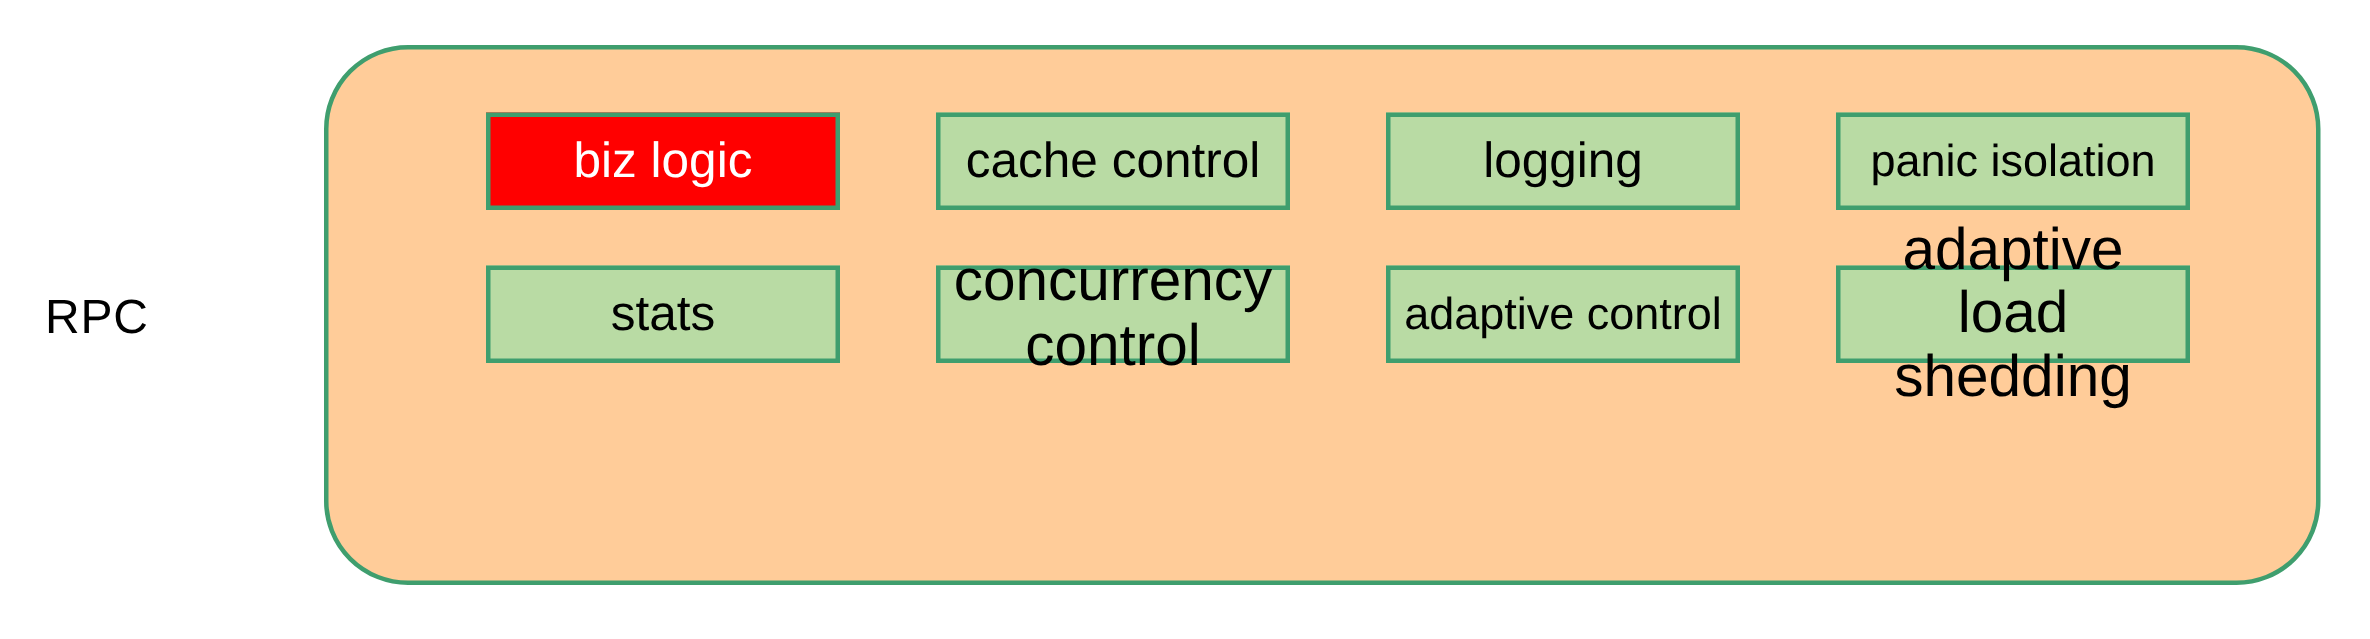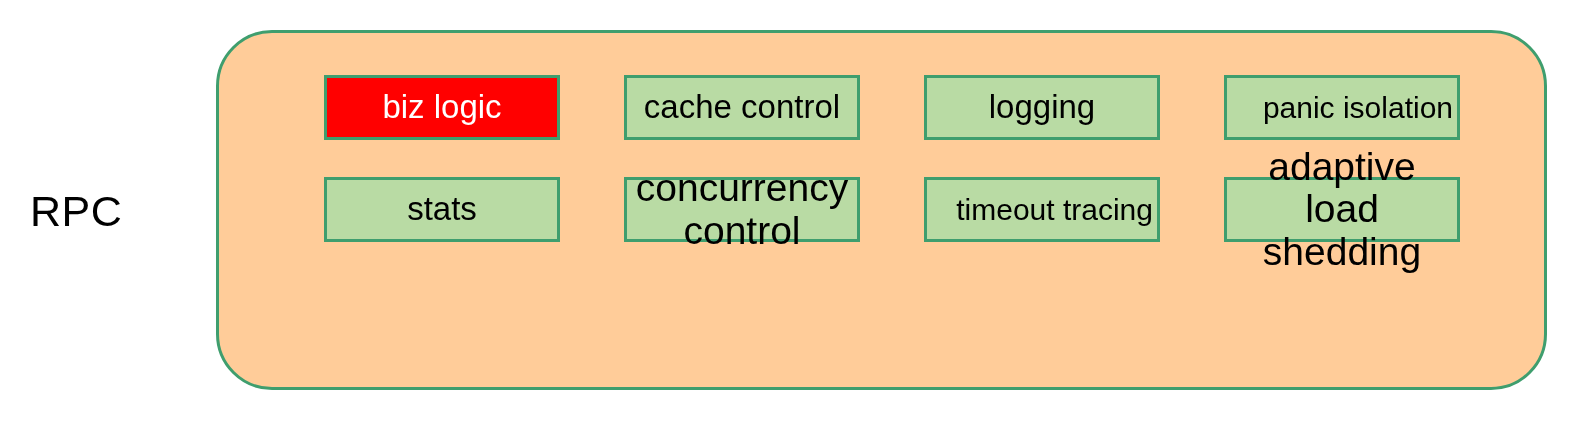--- a/index.html
+++ b/index.html
@@ -20,21 +20,21 @@
   }
   #rpc-label {
     position: absolute;
     left: 30px;
     top: 181px;
     width: 160px;
     height: 60px;
     display: flex;
     align-items: center;
     justify-content: flex-start;
-    font-size: 43px;
+    font-size: 32px;
     color: #000000;
     white-space: nowrap;
     letter-spacing: 0.5px;
   }
   #rpc-container {
     position: absolute;
     left: 216px;
     top: 30px;
     width: 1331px;
     height: 360px;
@@ -67,21 +67,20 @@
     line-height: 1.06;
     padding: 0 4px;
     margin-left: 21px;
   }
   .cell.highlight {
     background: #ff0000;
     color: #ffffff;
   }
   .cell.small {
     font-size: 30px;
-    justify-content: flex-end;
   }
   .cell.wrapped {
     font-size: 39px;
     line-height: 1.08;
     white-space: pre-line;
   }
 </style>
 </head>
 <body>
 
@@ -107,21 +106,21 @@
       </div>
       <div class="cell">
         <span>stats</span>
       </div>
       <div class="cell wrapped">
         <span>concurrency
 control</span>
       </div>
 
       <div class="cell small">
-        <span>timeout tracing</span>
+        <span>adaptive control</span>
       </div>
       <div class="cell wrapped">
         <span>adaptive load
 shedding</span>
       </div>
 
     </div>
   </div>
 </div>
 

